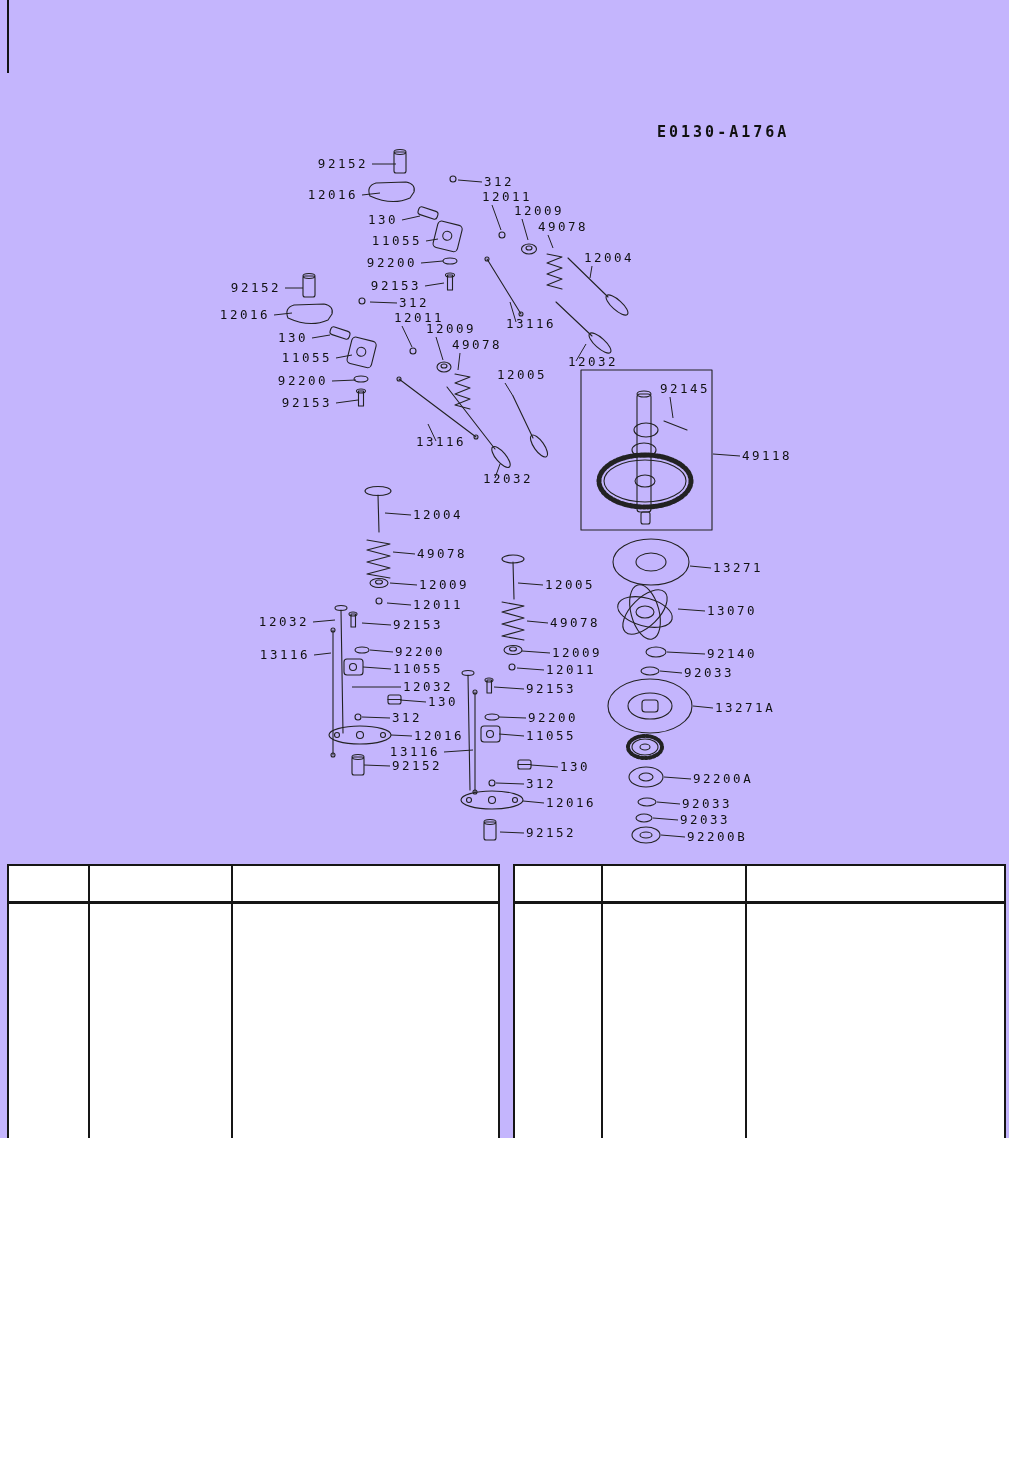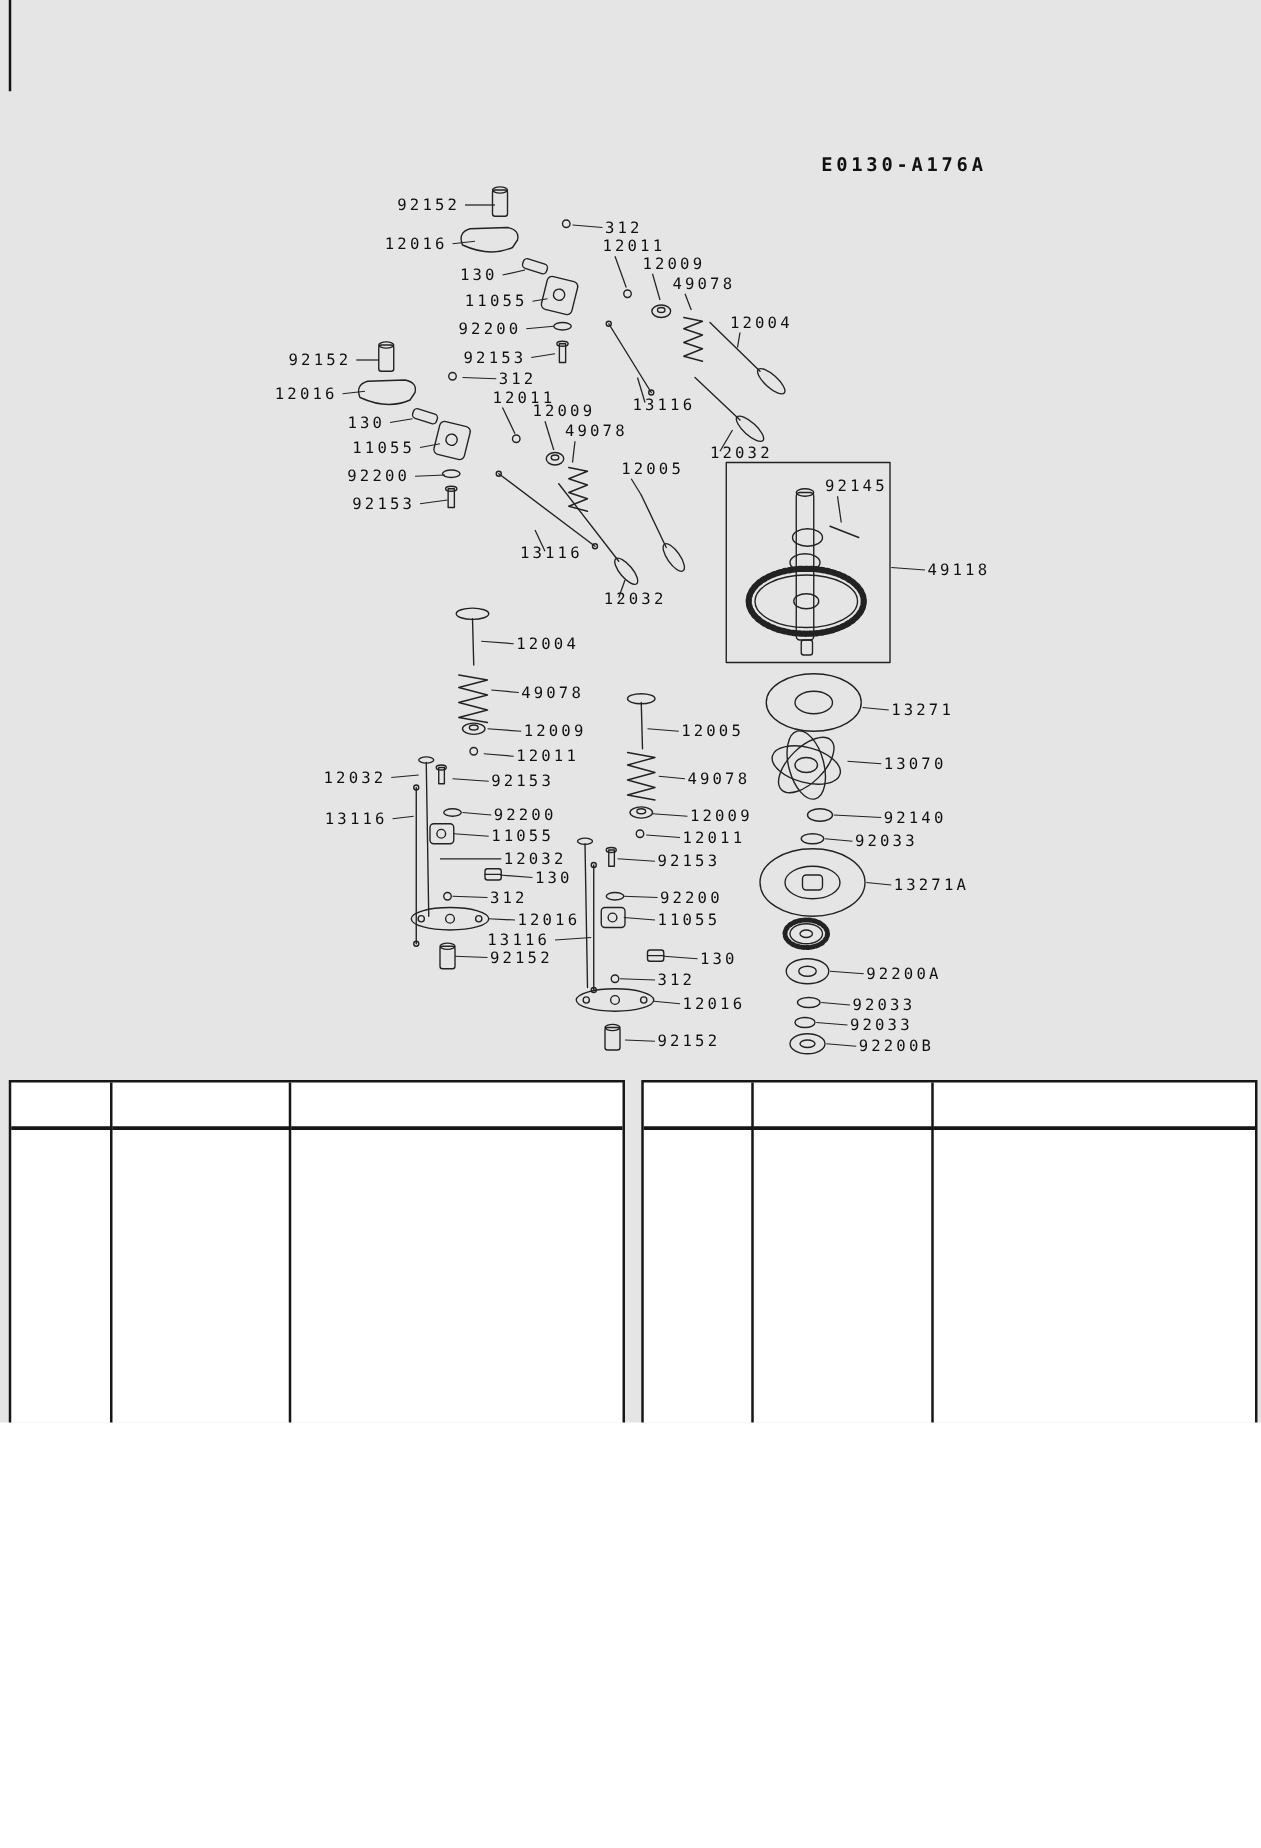--- a/index.html
+++ b/index.html
@@ -1,19 +1,19 @@
 <!DOCTYPE html>
 <html><head>
 <meta charset="utf-8">
 <title>page</title>
 <style>
   * { margin:0; padding:0; box-sizing:border-box; }
   html,body { background:#ffffff; }
   body { width:1009px; height:1478px; font-family:"DejaVu Sans Mono", monospace; }
-  .page { position:relative; width:1009px; height:1138px; background:#e5e5e5; overflow:hidden; }
+  .page { position:relative; width:1009px; height:1138px; background:#c4b5fd; overflow:hidden; }
 
   svg.diagram { position:absolute; left:0; top:0; display:block; }
 
   .dcode { font-family:"DejaVu Sans Mono", monospace; font-size:15px; font-weight:600;
            letter-spacing:3px; fill:#111; }
   .plabel { font-family:"DejaVu Sans Mono", monospace; font-size:12.5px;
             letter-spacing:2.5px; fill:#111; }
   .leader { stroke:#222; stroke-width:1; }
 
   .parts, .parts * { stroke:#222; stroke-width:1.1; fill:none;

